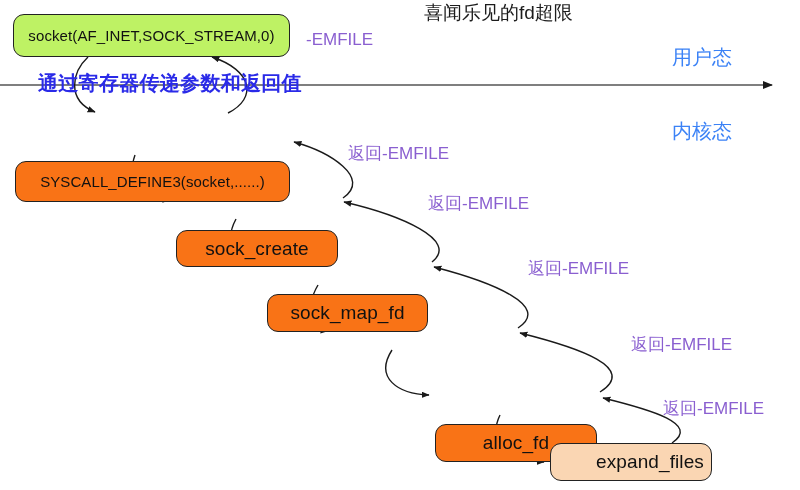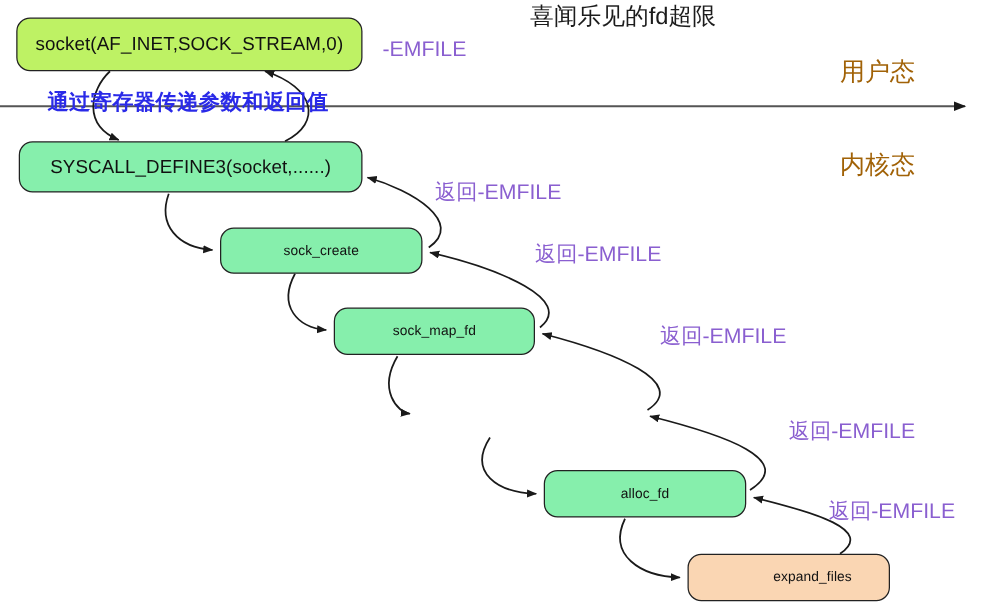--- a/index.html
+++ b/index.html
@@ -13,62 +13,62 @@
   #stage{position:absolute;left:0;top:0;width:644px;height:490px;}
   svg#wires{position:absolute;left:0;top:0;width:800px;height:490px;overflow:visible;}
 
   .node{
     position:absolute;
     box-sizing:border-box;
     border:1.3px solid #222222;
     border-radius:11px;
     display:flex;align-items:center;justify-content:center;
     color:#111111;
-    font-size:11px;
+    font-size:19px;
     letter-spacing:.1px;
     white-space:nowrap;
     z-index:3;
   }
   .node.green{background:#bef264;}
-  .node.cyan{background:#86efac;}
+  .node.cyan{background:#f97316;margin-top:48px;}
   .node.peach{background:#fad6b3;}
 
   .node.n-socket{left:13px;top:14px;width:277px;height:43px;font-size:15px;}
   .node.n-syscall{left:15px;top:113px;width:275px;height:41px;font-size:15px;}
   .node.n-sockcreate{left:176px;top:182px;width:162px;height:37px;}
   .node.n-sockmapfd{left:267px;top:246px;width:161px;height:38px;}
   .node.n-getunused{left:334px;top:312px;width:180px;height:37px;}
   .node.n-allocfd{left:435px;top:376px;width:162px;height:38px;}
   .node.n-expand{left:550px;top:443px;width:162px;height:38px;padding-left:38px;}
 
   .txt{position:absolute;white-space:nowrap;z-index:4;}
 
   .title{
     left:424px;top:0px;
     font-size:19px;color:#1c1c1c;
   }
   .mode{
-    font-size:20px;color:#a16207;
+    font-size:20px;color:#3b82f6;
   }
   .mode-user{left:672px;top:44px;}
   .mode-kernel{left:672px;top:118px;}
 
   .emfile{
     font-size:17px;color:#8a5fd0;
   }
   .emfile-0{left:306px;top:30px;}
   .emfile-1{left:348px;top:142px;}
   .emfile-2{left:428px;top:192px;}
   .emfile-3{left:528px;top:257px;}
   .emfile-4{left:631px;top:333px;}
   .emfile-5{left:663px;top:397px;}
 
   .reglabel{
     left:38px;top:70px;
-    font-size:17px;color:#2a2ae8;
+    font-size:20px;color:#2a2ae8;
     font-weight:bold;
     letter-spacing:.3px;
   }
 </style>
 </head>
 <body>
 
 <div id="stage">
 
   <svg id="wires" viewBox="0 0 800 490">

